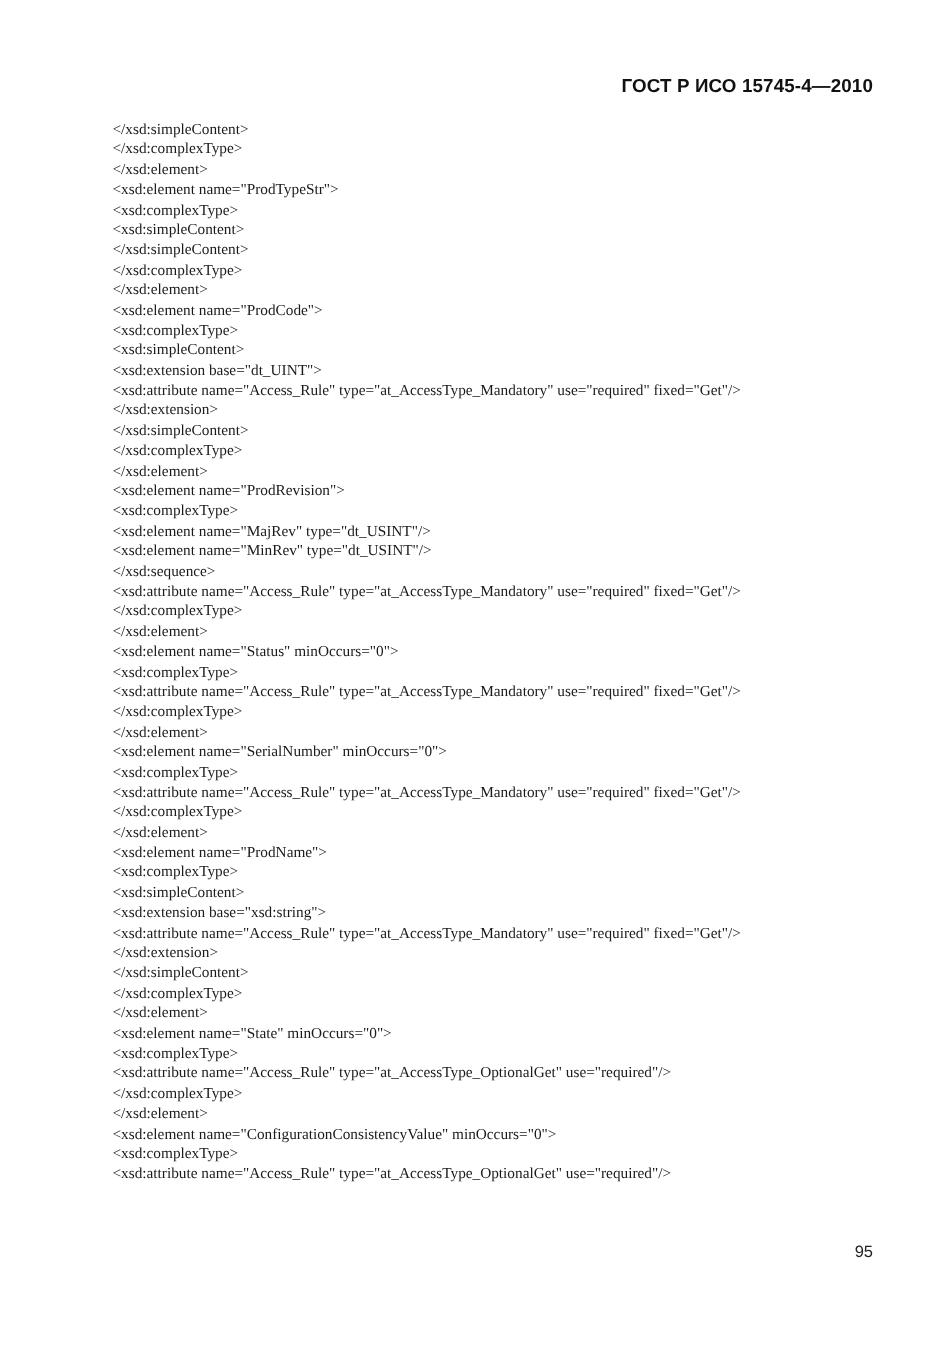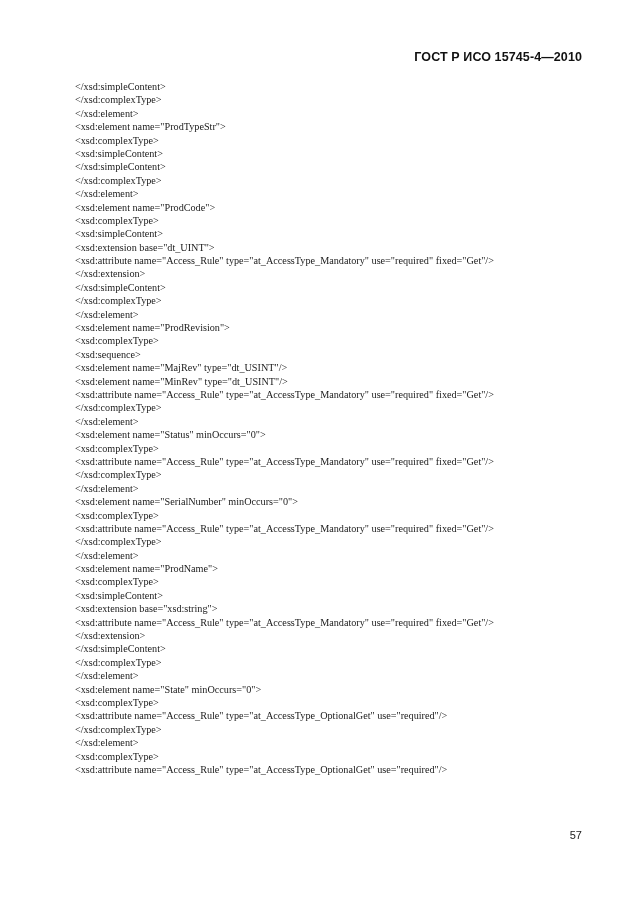--- a/index.html
+++ b/index.html
@@ -41,23 +41,23 @@
       <div class="line">&lt;xsd:complexType&gt;</div>
       <div class="line">&lt;xsd:simpleContent&gt;</div>
       <div class="line">&lt;xsd:extension base="dt_UINT"&gt;</div>
       <div class="line">&lt;xsd:attribute name="Access_Rule" type="at_AccessType_Mandatory" use="required" fixed="Get"/&gt;</div>
       <div class="line">&lt;/xsd:extension&gt;</div>
       <div class="line">&lt;/xsd:simpleContent&gt;</div>
       <div class="line">&lt;/xsd:complexType&gt;</div>
       <div class="line">&lt;/xsd:element&gt;</div>
       <div class="line">&lt;xsd:element name="ProdRevision"&gt;</div>
       <div class="line">&lt;xsd:complexType&gt;</div>
-      <div class="line">&lt;xsd:sequence&gt;</div>
       <div class="line">&lt;xsd:element name="MajRev" type="dt_USINT"/&gt;</div>
       <div class="line">&lt;xsd:element name="MinRev" type="dt_USINT"/&gt;</div>
+      <div class="line">&lt;/xsd:sequence&gt;</div>
       <div class="line">&lt;xsd:attribute name="Access_Rule" type="at_AccessType_Mandatory" use="required" fixed="Get"/&gt;</div>
       <div class="line">&lt;/xsd:complexType&gt;</div>
       <div class="line">&lt;/xsd:element&gt;</div>
       <div class="line">&lt;xsd:element name="Status" minOccurs="0"&gt;</div>
       <div class="line">&lt;xsd:complexType&gt;</div>
       <div class="line">&lt;xsd:attribute name="Access_Rule" type="at_AccessType_Mandatory" use="required" fixed="Get"/&gt;</div>
       <div class="line">&lt;/xsd:complexType&gt;</div>
       <div class="line">&lt;/xsd:element&gt;</div>
       <div class="line">&lt;xsd:element name="SerialNumber" minOccurs="0"&gt;</div>
       <div class="line">&lt;xsd:complexType&gt;</div>
@@ -71,18 +71,19 @@
       <div class="line">&lt;xsd:attribute name="Access_Rule" type="at_AccessType_Mandatory" use="required" fixed="Get"/&gt;</div>
       <div class="line">&lt;/xsd:extension&gt;</div>
       <div class="line">&lt;/xsd:simpleContent&gt;</div>
       <div class="line">&lt;/xsd:complexType&gt;</div>
       <div class="line">&lt;/xsd:element&gt;</div>
       <div class="line">&lt;xsd:element name="State" minOccurs="0"&gt;</div>
       <div class="line">&lt;xsd:complexType&gt;</div>
       <div class="line">&lt;xsd:attribute name="Access_Rule" type="at_AccessType_OptionalGet" use="required"/&gt;</div>
       <div class="line">&lt;/xsd:complexType&gt;</div>
       <div class="line">&lt;/xsd:element&gt;</div>
+      <div class="line">&lt;xsd:element name="ConfigurationConsistencyValue" minOccurs="0"&gt;</div>
       <div class="line">&lt;xsd:complexType&gt;</div>
       <div class="line">&lt;xsd:attribute name="Access_Rule" type="at_AccessType_OptionalGet" use="required"/&gt;</div>
     </div>
 
-  <div class="pagenum">57</div>
+  <div class="pagenum">95</div>
 </div>
 
 </body></html>

